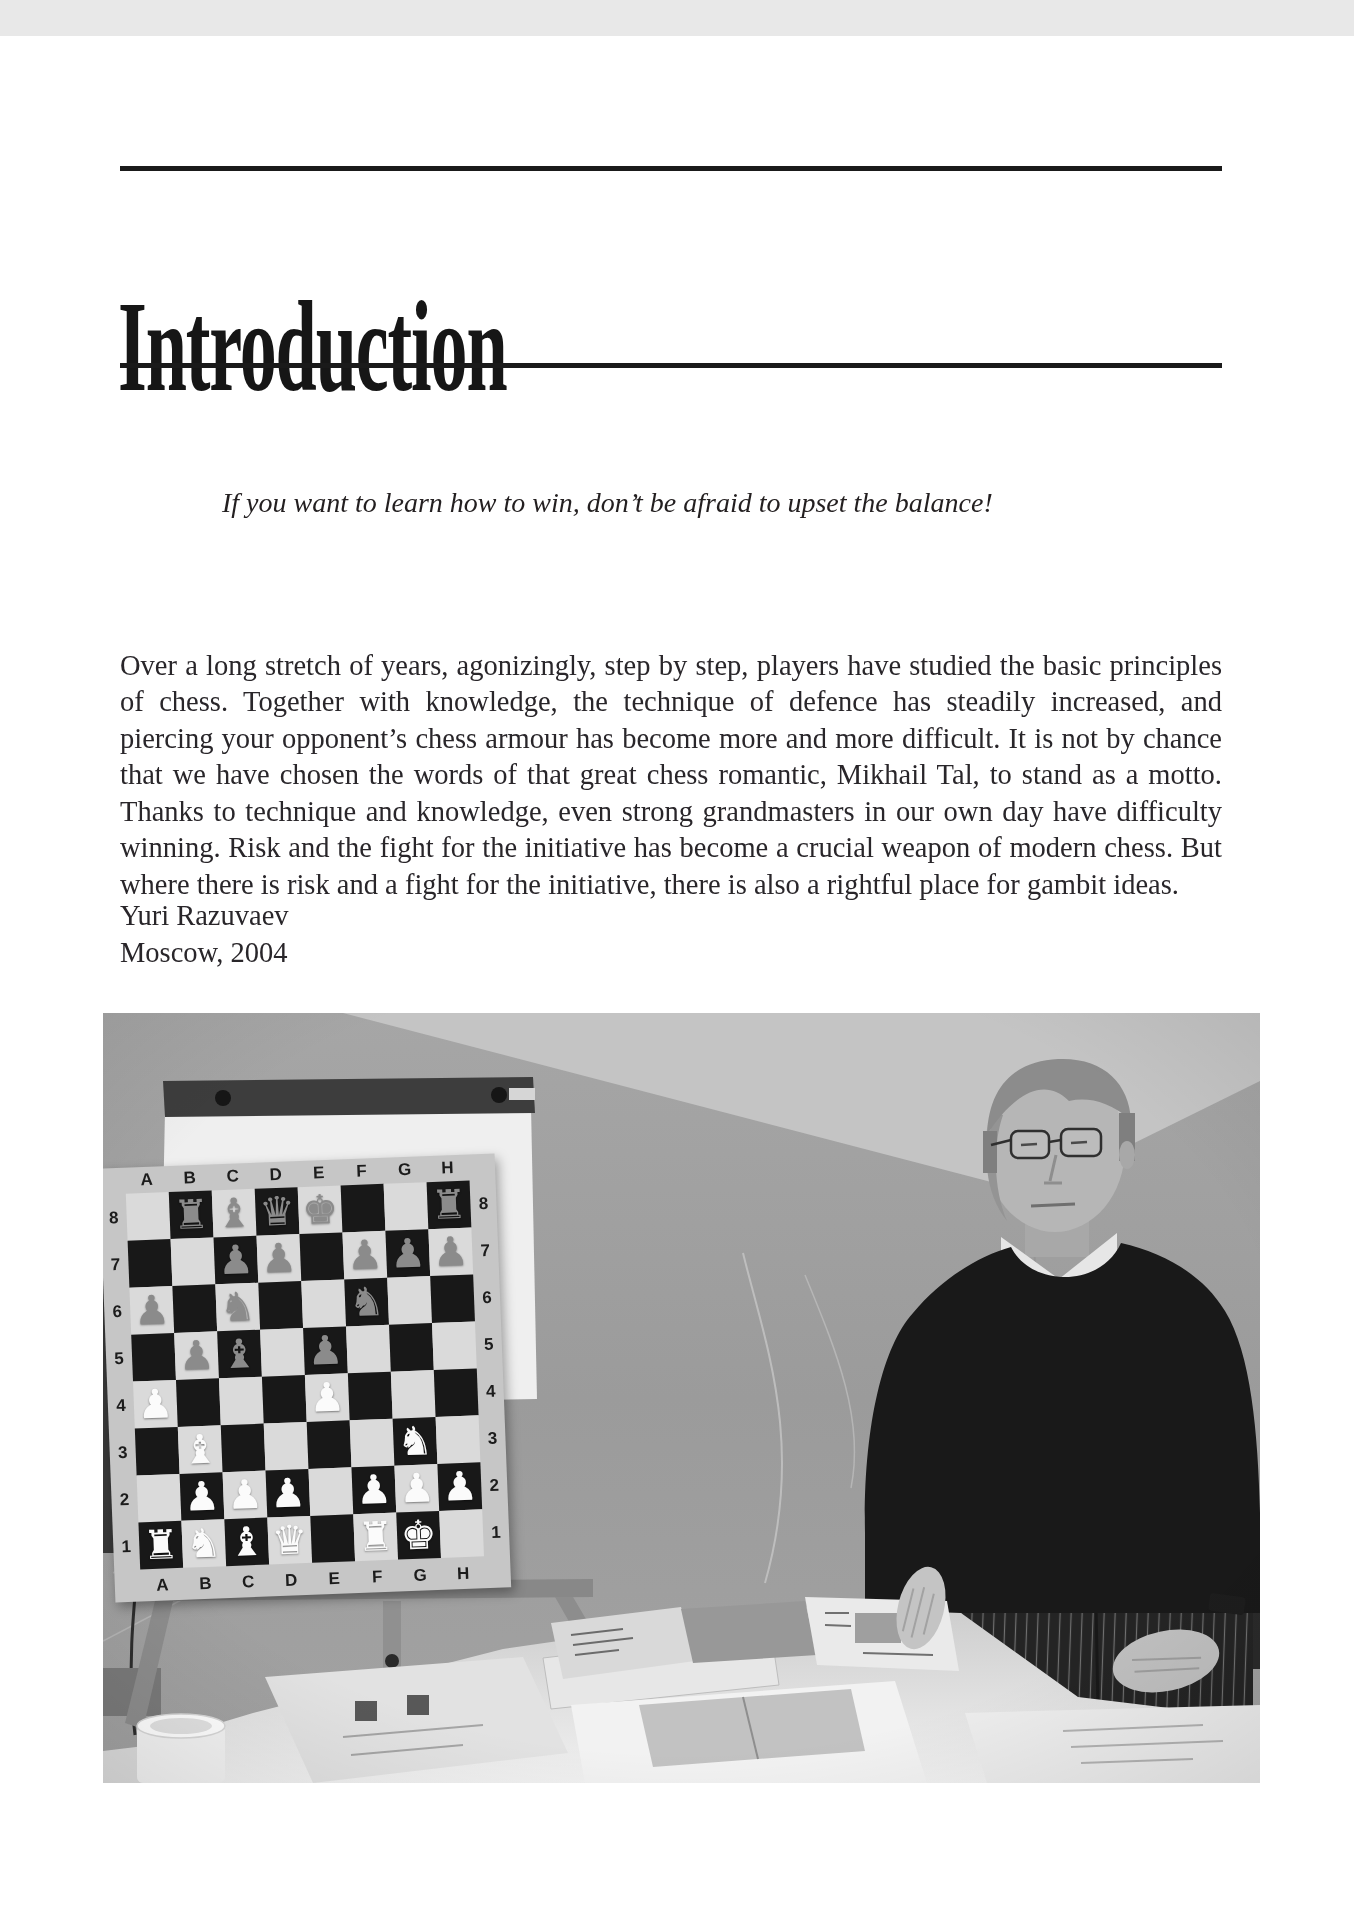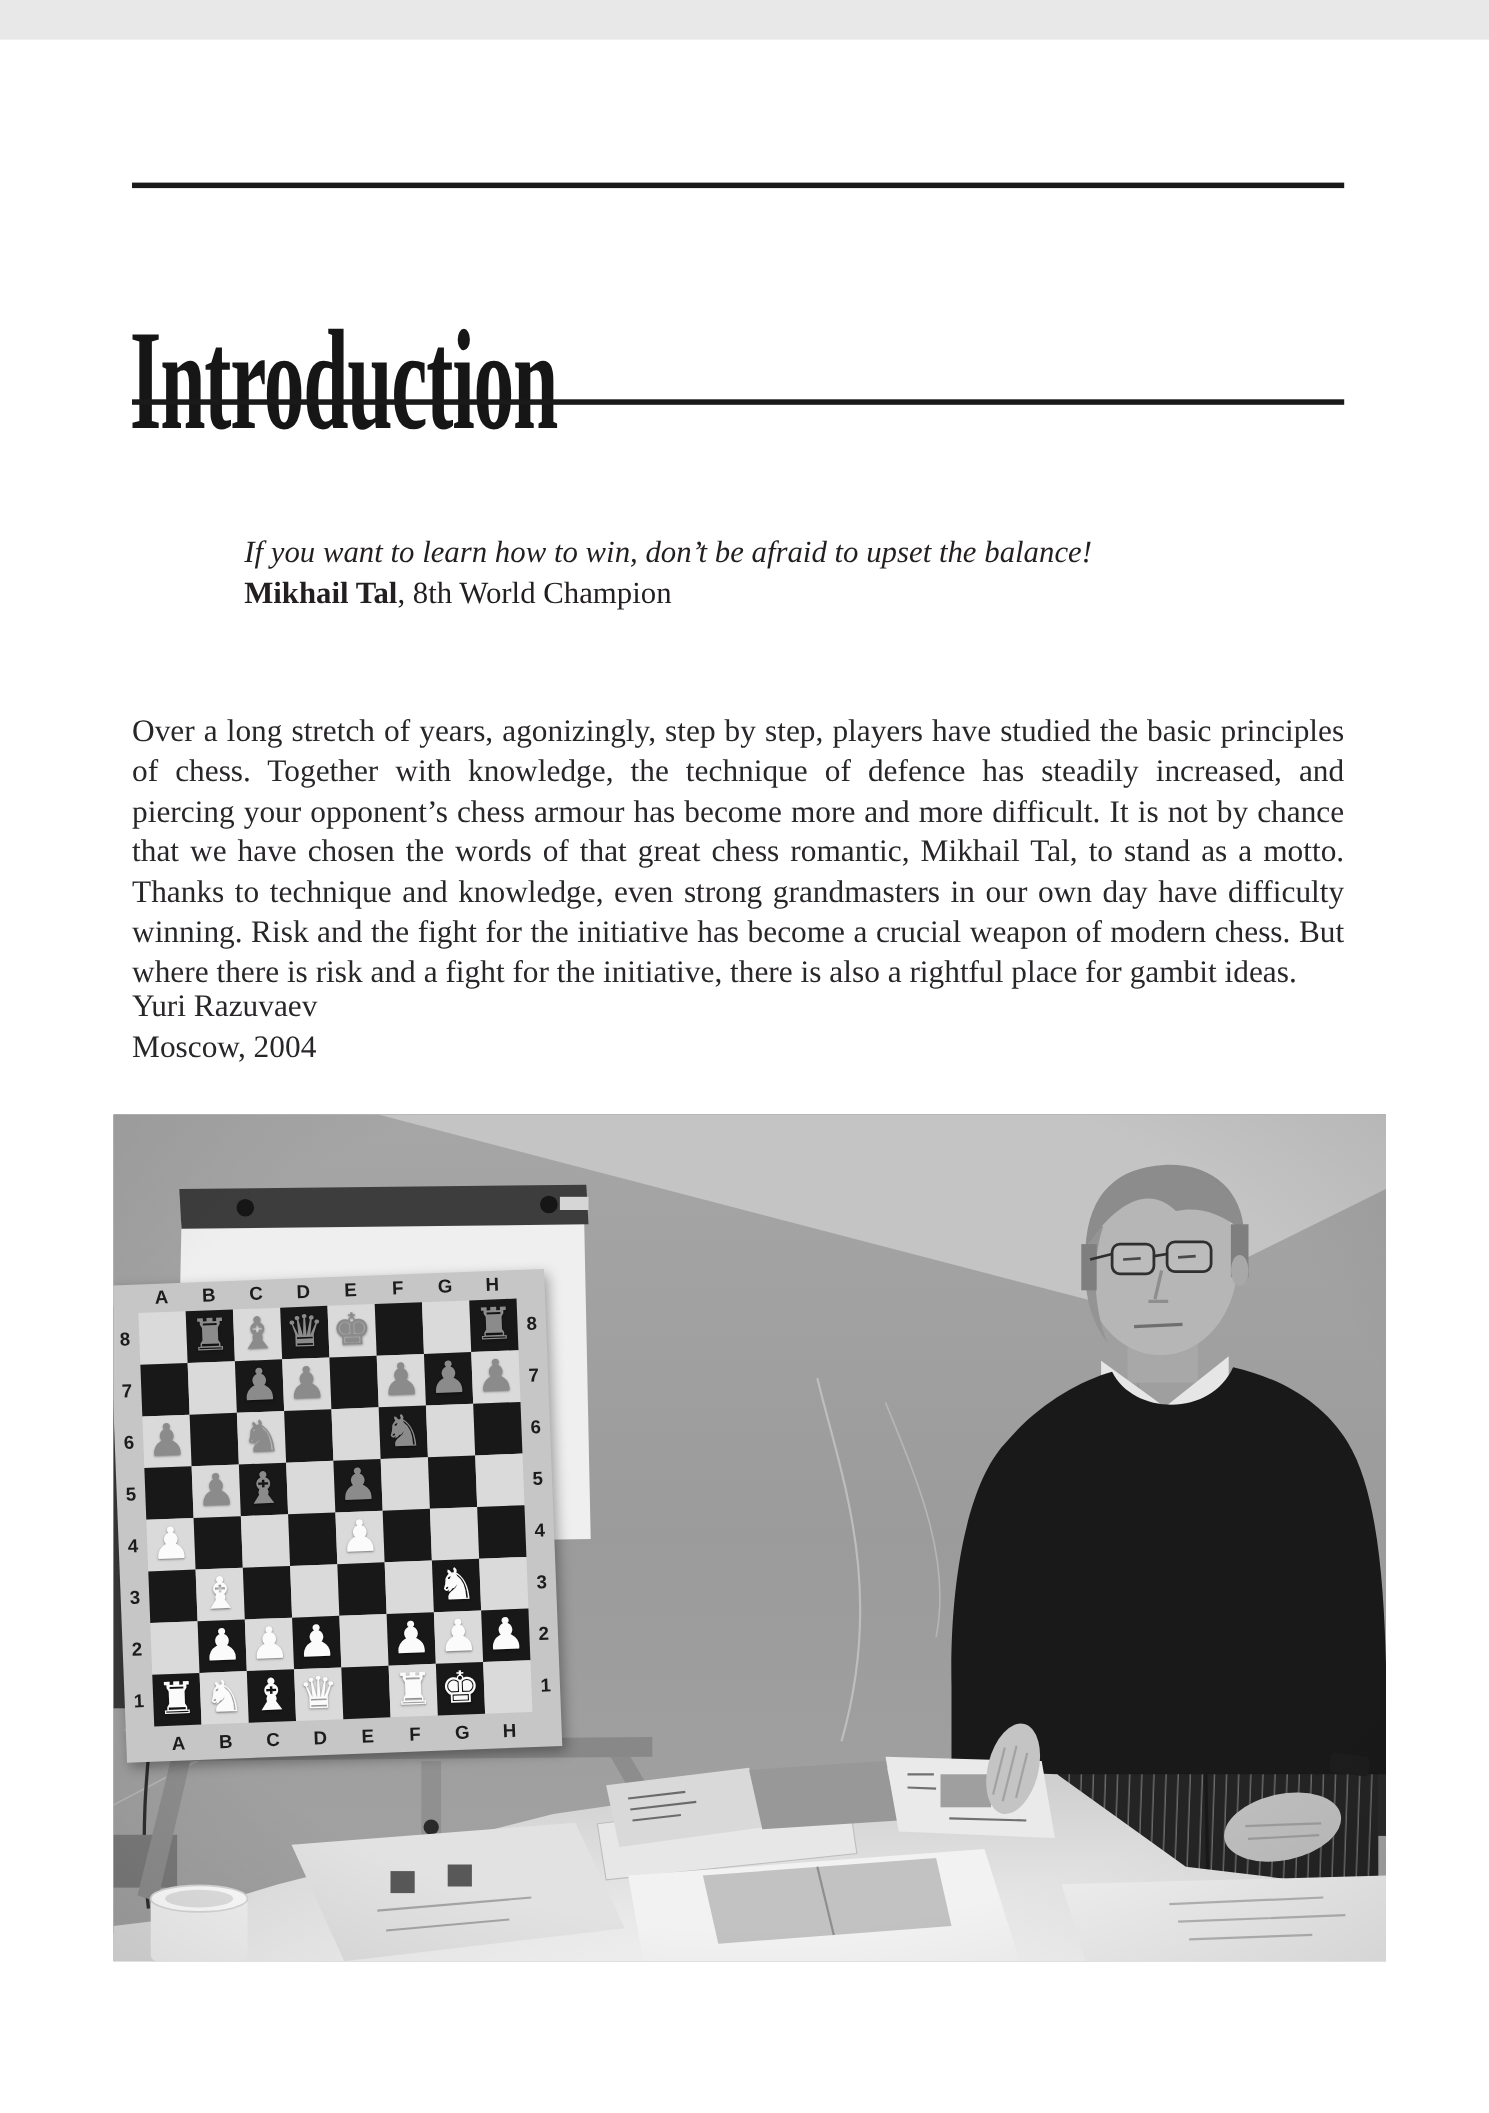--- a/index.html
+++ b/index.html
@@ -37,21 +37,20 @@
 <body>
 
 <div class="page">
 
   <div class="rule rule-top"></div>
   <h1 class="doc-title">Introduction</h1>
   <div class="rule rule-bottom"></div>
 
   <div class="quote">
     <div class="q-line">If you want to learn how to win, don’t be afraid to upset the balance!</div>
-    <div><span class="attr-name">Mikhail Tal</span><span class="attr-rest">, 8th World Champion</span></div>
   </div>
 
   <p class="body-par">Over a long stretch of years, agonizingly, step by step, players have studied the basic principles of chess. Together with knowledge, the technique of defence has steadily increased, and piercing your opponent’s chess armour has become more and more difficult. It is not by chance that we have chosen the words of that great chess romantic, Mikhail Tal, to stand as a motto. Thanks to technique and knowledge, even strong grandmasters in our own day have difficulty winning. Risk and the fight for the initiative has become a crucial weapon of modern chess. But where there is risk and a fight for the initiative, there is also a rightful place for gambit ideas.</p>
 
   <div class="signature">
     <div>Yuri Razuvaev</div>
     <div>Moscow, 2004</div>
   </div>
 
   <div class="photo">

